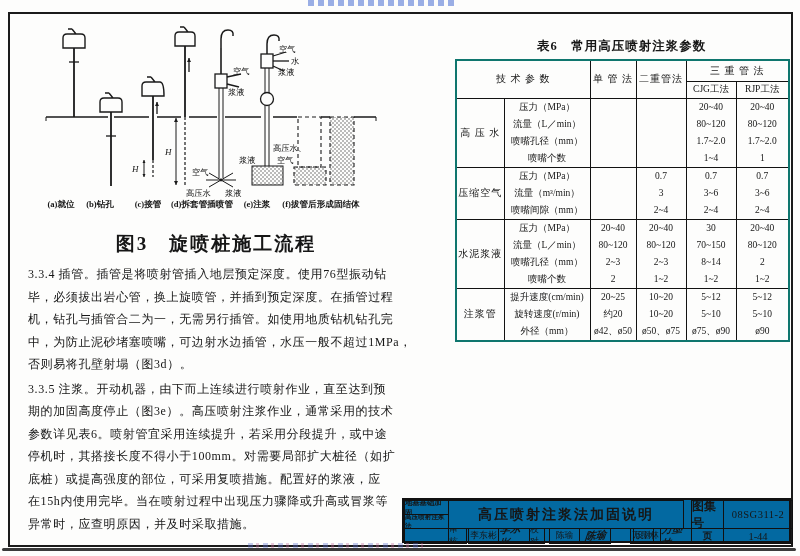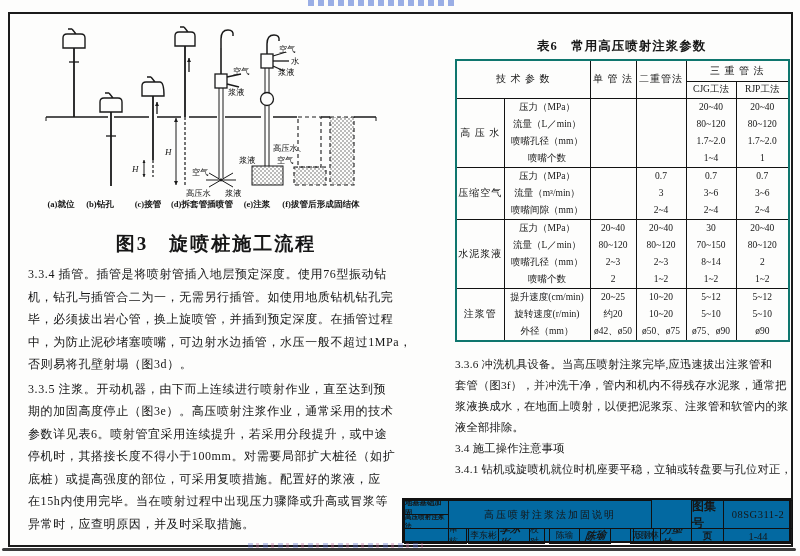--- a/index.html
+++ b/index.html
@@ -36,21 +36,21 @@
   .ln{height:17px;line-height:17px;overflow:hidden;}
   .rt{margin-top:12px;font-size:11.3px;line-height:21px;letter-spacing:.2px;white-space:nowrap;}
 
   
   .tblock{position:absolute;left:402px;top:498px;width:389px;height:45px;border:2px solid #111;
           box-sizing:border-box;background:#0369a1;}
   .tb{position:absolute;box-sizing:border-box;border:1px solid #111;display:flex;
       align-items:center;justify-content:center;overflow:hidden;}
   .cat1{left:0;top:0;width:45px;height:15px;font-size:7.3px;font-weight:bold;letter-spacing:0;}
   .cat2{left:0;top:14px;width:45px;height:15px;font-size:6.6px;font-weight:bold;}
-  .maintitle{left:44px;top:0;width:204px;height:29px;font-size:10px;font-weight:normal;letter-spacing:2px;}
+  .maintitle{left:44px;top:0;width:236px;height:29px;font-size:14px;font-weight:bold;letter-spacing:2px;}
   .atlaslbl{left:287px;top:0;width:33px;height:29px;font-size:12px;font-weight:bold;}
   .atlasval{left:319px;top:0;width:70px;height:29px;font-size:10.5px;letter-spacing:.5px;}
   .r3{top:28px;height:16px;font-size:8.8px;}
   .sig{font-style:italic;font-weight:bold;transform:rotate(-4deg) skewX(-10deg);font-size:10.5px;}
   .c-blank{left:0;width:45px;}
   .c-rl{left:44px;width:19px;}  .c-rn{left:64px;width:31px;}  .c-rs{left:94px;width:32px;}
   .c-cl{left:125px;width:16px;} .c-cn{left:145px;width:31px;} .c-cs{left:175px;width:32px;}
   .c-dl{left:206px;width:21px;margin-left:23px;} .c-dn{left:226px;width:31px;} .c-ds{left:256px;width:32px;}
   .c-pl{left:287px;width:33px;font-size:9.5px;font-weight:bold;}
   .c-pv{left:319px;width:70px;font-size:10.5px;}
@@ -155,22 +155,22 @@
       <text class="cap" text-anchor="middle" x="120" y="193">(c)接管</text>
       <text class="cap" text-anchor="middle" x="174" y="193">(d)拆套管插喷管</text>
       <text class="cap" text-anchor="middle" x="229" y="193">(e)注浆</text>
       <text class="cap" text-anchor="middle" x="293" y="193">(f)拔管后形成固结体</text>
     </svg>
 
     <div class="fig-title">图3　旋喷桩施工流程</div>
 
     <div class="para">
       <div>3.3.4 插管。插管是将喷射管插入地层预定深度。使用76型振动钻</div>
+      <div>毕，必须拔出岩心管，换上旋喷管，并插到预定深度。在插管过程</div>
       <div>机，钻孔与插管合二为一，无需另行插管。如使用地质钻机钻孔完</div>
-      <div>毕，必须拔出岩心管，换上旋喷管，并插到预定深度。在插管过程</div>
       <div>中，为防止泥砂堵塞喷嘴，可边射水边插管，水压一般不超过1MPa，</div>
       <div>否则易将孔壁射塌（图3d）。</div>
     </div>
     <div class="para second">
       <div>3.3.5 注浆。开动机器，由下而上连续进行喷射作业，直至达到预</div>
       <div>期的加固高度停止（图3e）。高压喷射注浆作业，通常采用的技术</div>
       <div>参数详见表6。喷射管宜采用连续提升，若采用分段提升，或中途</div>
       <div>停机时，其搭接长度不得小于100mm。对需要局部扩大桩径（如扩</div>
       <div>底桩）或提高强度的部位，可采用复喷措施。配置好的浆液，应</div>
       <div>在15h内使用完毕。当在喷射过程中出现压力骤降或升高或冒浆等</div>
@@ -323,28 +323,20 @@
             </td>
         <td>
               <div class="ln">5~12</div>
               <div class="ln">5~10</div>
               <div class="ln">ø90</div>
             </td>
       </tr>
     </tbody>
       </table>
 
-    <div class="rt">
-      <div>3.3.6 冲洗机具设备。当高压喷射注浆完毕,应迅速拔出注浆管和</div>
-      <div>套管（图3f），并冲洗干净，管内和机内不得残存水泥浆，通常把</div>
-      <div>浆液换成水，在地面上喷射，以便把泥浆泵、注浆管和软管内的浆</div>
-      <div>液全部排除。</div>
-      <div>3.4 施工操作注意事项</div>
-      <div>3.4.1 钻机或旋喷机就位时机座要平稳，立轴或转盘要与孔位对正，</div>
-    </div>
   </div>
 
   <div class="tblock">
     <div class="tb cat1">地基基础加固</div>
     <div class="tb cat2">高压喷射注浆法</div>
     <div class="tb maintitle">高压喷射注浆法加固说明</div>
     <div class="tb atlaslbl">图集号</div>
     <div class="tb atlasval">08SG311-2</div>
 
     <div class="tb r3 c-blank"></div>

